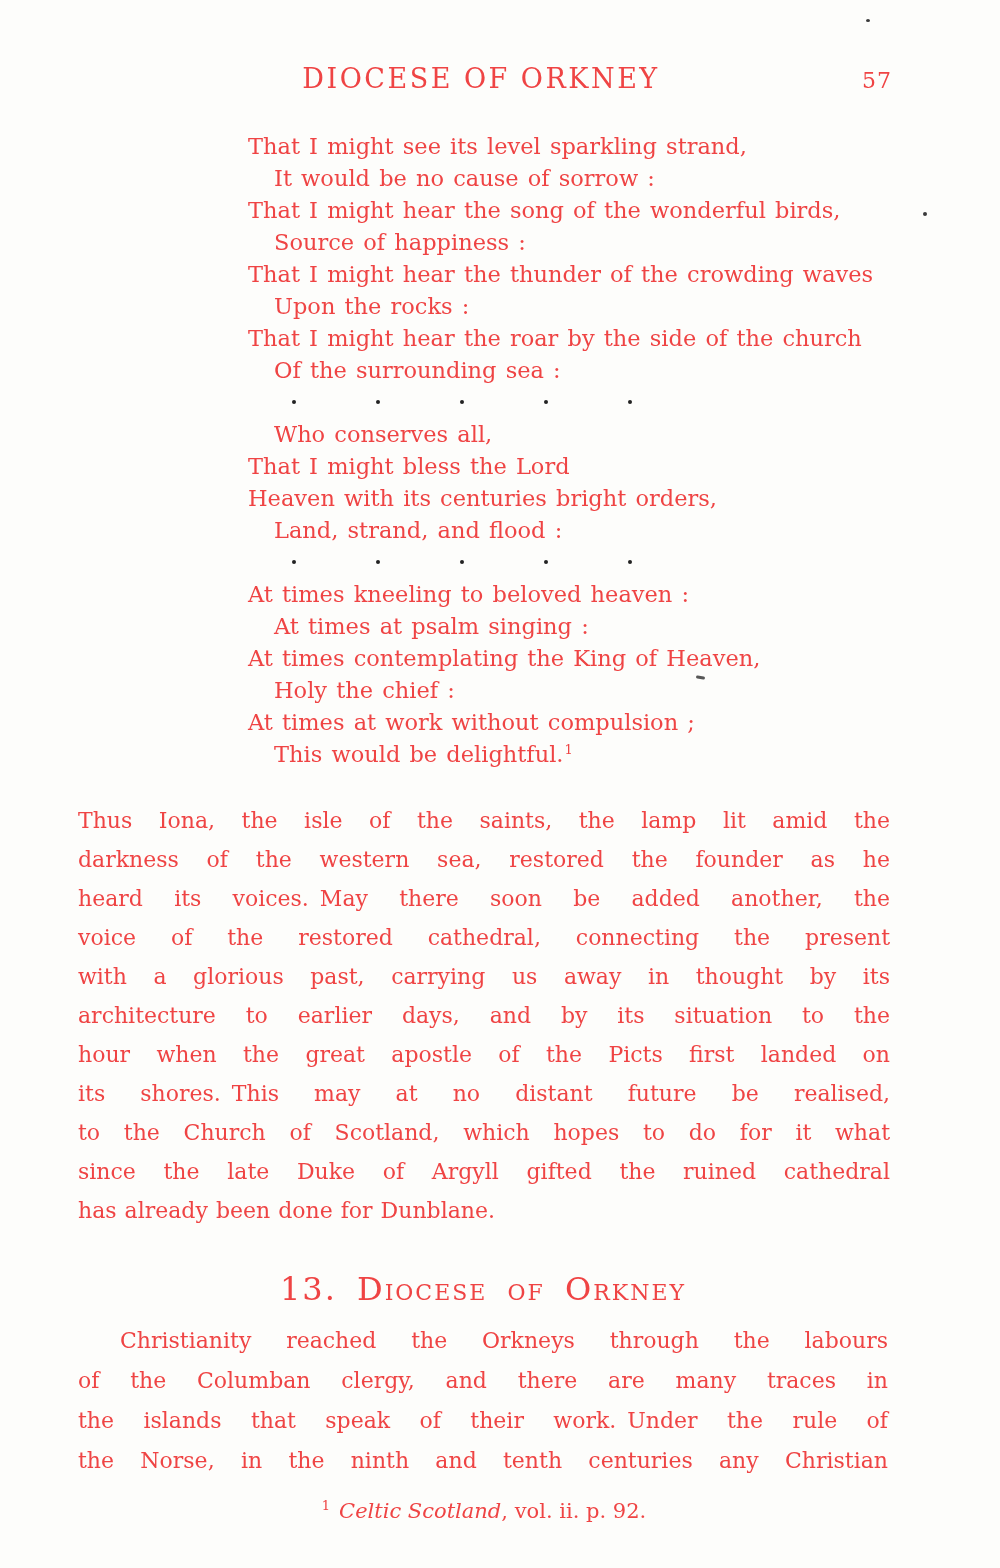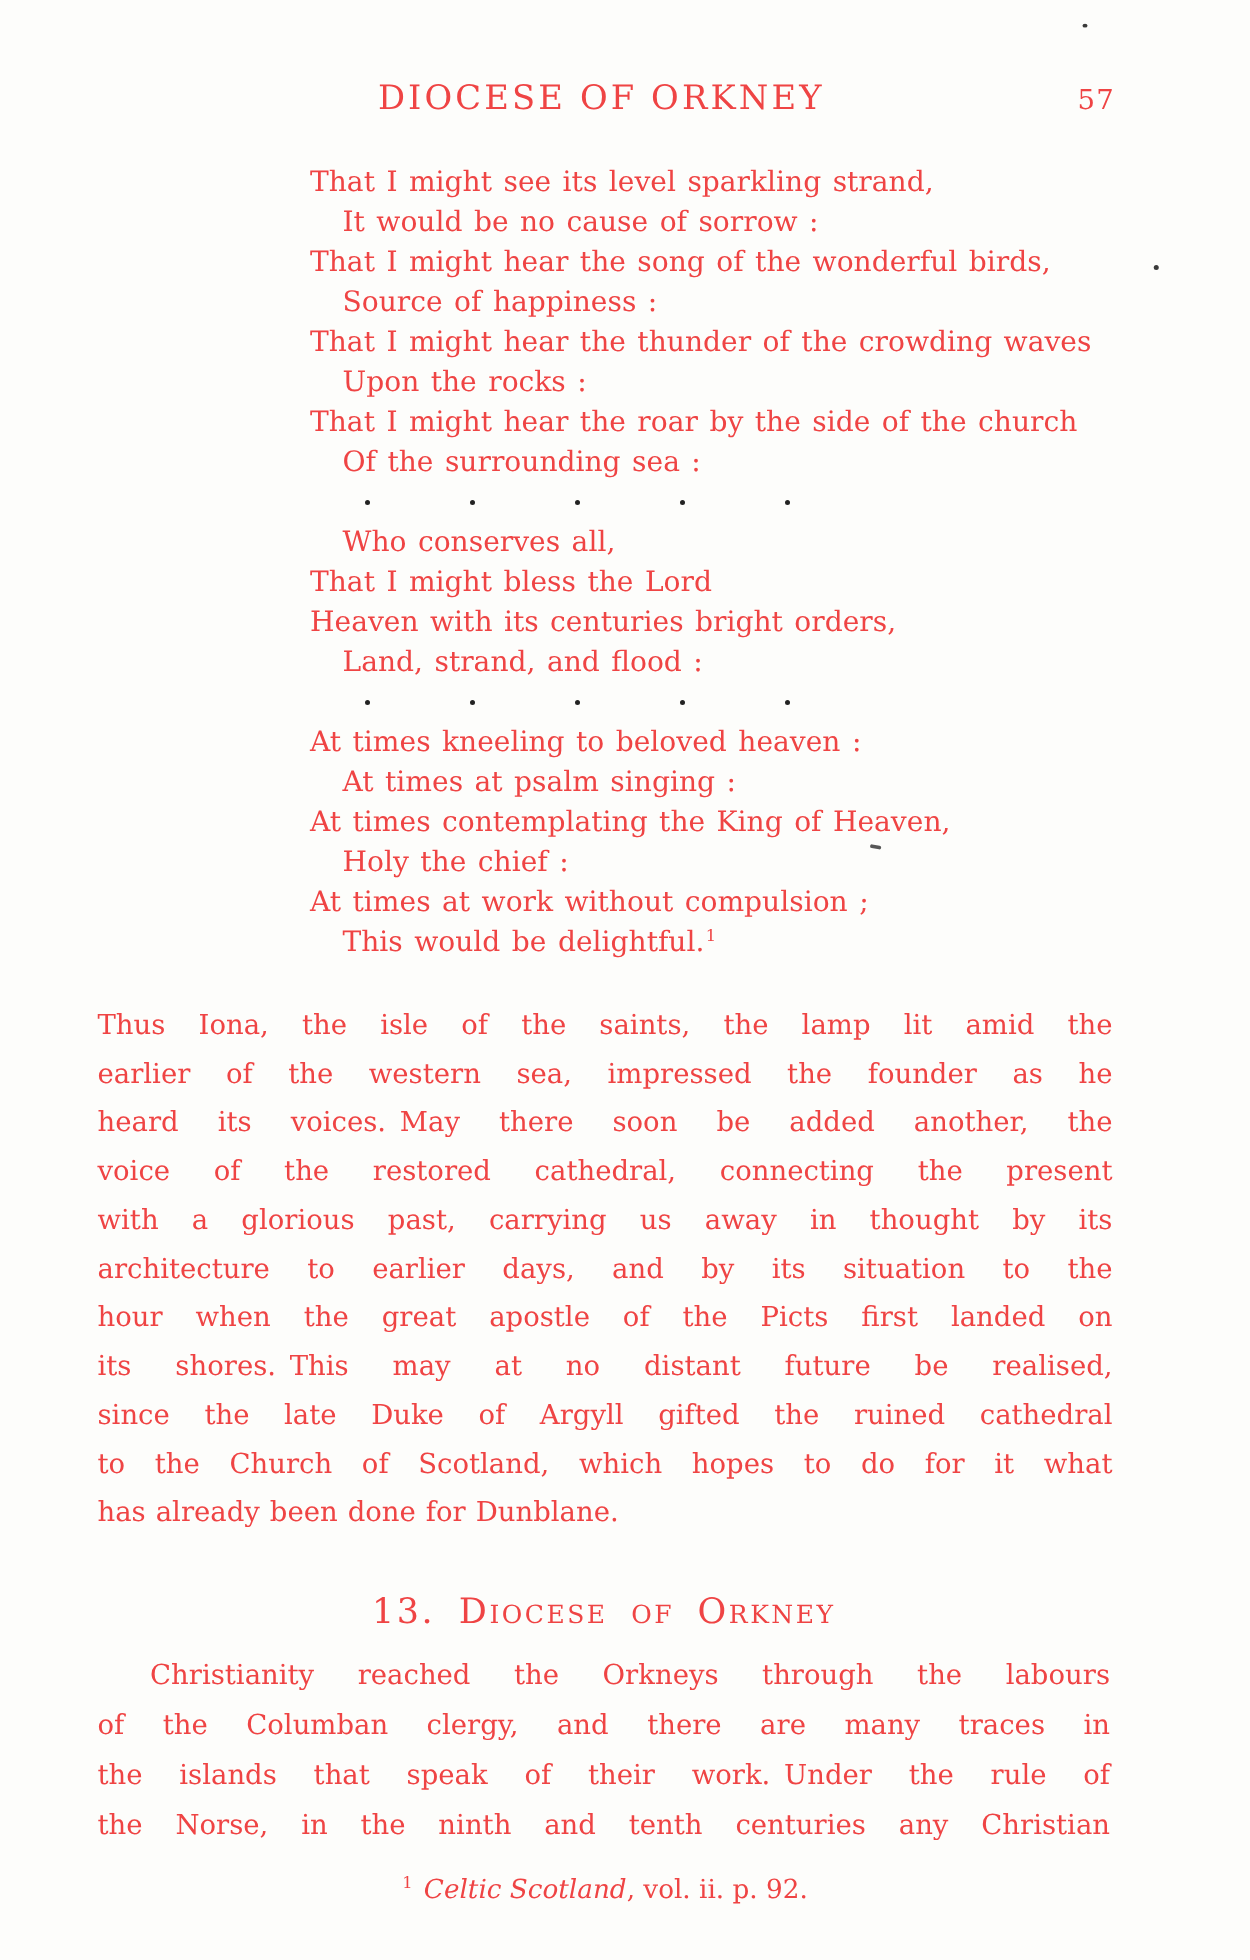--- a/index.html
+++ b/index.html
@@ -44,21 +44,21 @@
   .para-1 { top: 801px; line-height: 39px; }
   .para-2 { top: 1321px; line-height: 40px; width: 810px; }
   .pline { text-align: justify; text-align-last: justify; word-spacing: 1px; }
   .pline.last { text-align-last: left; }
   .pline.indent-first { text-indent: 42px; }
 
   
   .section-heading {
     position: absolute; top: 1274px; left: 0; width: 966px; margin: 0;
     text-align: center;
-    font-size: 28px; line-height: 30px; font-weight: normal;
+    font-size: 32px; line-height: 30px; font-weight: normal;
     font-variant: small-caps;
     letter-spacing: 2px; word-spacing: 8px;
     white-space: nowrap;
   }
 
   
   .footnote {
     position: absolute; top: 1498px; left: 0; width: 968px;
     text-align: center; font-size: 21px; line-height: 26px;
   }
@@ -111,29 +111,29 @@
       <div class="poem-line">At times kneeling to beloved heaven :</div>
       <div class="poem-line indent">At times at psalm singing :</div>
       <div class="poem-line">At times contemplating the King of Heaven,</div>
       <div class="poem-line indent">Holy the chief :</div>
       <div class="poem-line">At times at work without compulsion ;</div>
       <div class="poem-line indent">This would be delightful.<sup>1</sup></div>
     </section>
 
   <section class="para para-1">
       <div class="pline">Thus Iona, the isle of the saints, the lamp lit amid the</div>
-      <div class="pline">earlier of the western sea, impressed the founder as he</div>
+      <div class="pline">darkness of the western sea, restored the founder as he</div>
       <div class="pline">heard its voices. May there soon be added another, the</div>
       <div class="pline">voice of the restored cathedral, connecting the present</div>
       <div class="pline">with a glorious past, carrying us away in thought by its</div>
       <div class="pline">architecture to earlier days, and by its situation to the</div>
       <div class="pline">hour when the great apostle of the Picts first landed on</div>
       <div class="pline">its shores. This may at no distant future be realised,</div>
+      <div class="pline">to the Church of Scotland, which hopes to do for it what</div>
       <div class="pline">since the late Duke of Argyll gifted the ruined cathedral</div>
-      <div class="pline">to the Church of Scotland, which hopes to do for it what</div>
       <div class="pline last">has already been done for Dunblane.</div>
     </section>
 
   <h2 class="section-heading">13. Diocese of Orkney</h2>
 
   <section class="para para-2">
       <div class="pline indent-first">Christianity reached the Orkneys through the labours</div>
       <div class="pline">of the Columban clergy, and there are many traces in</div>
       <div class="pline">the islands that speak of their work. Under the rule of</div>
       <div class="pline">the Norse, in the ninth and tenth centuries any Christian</div>

